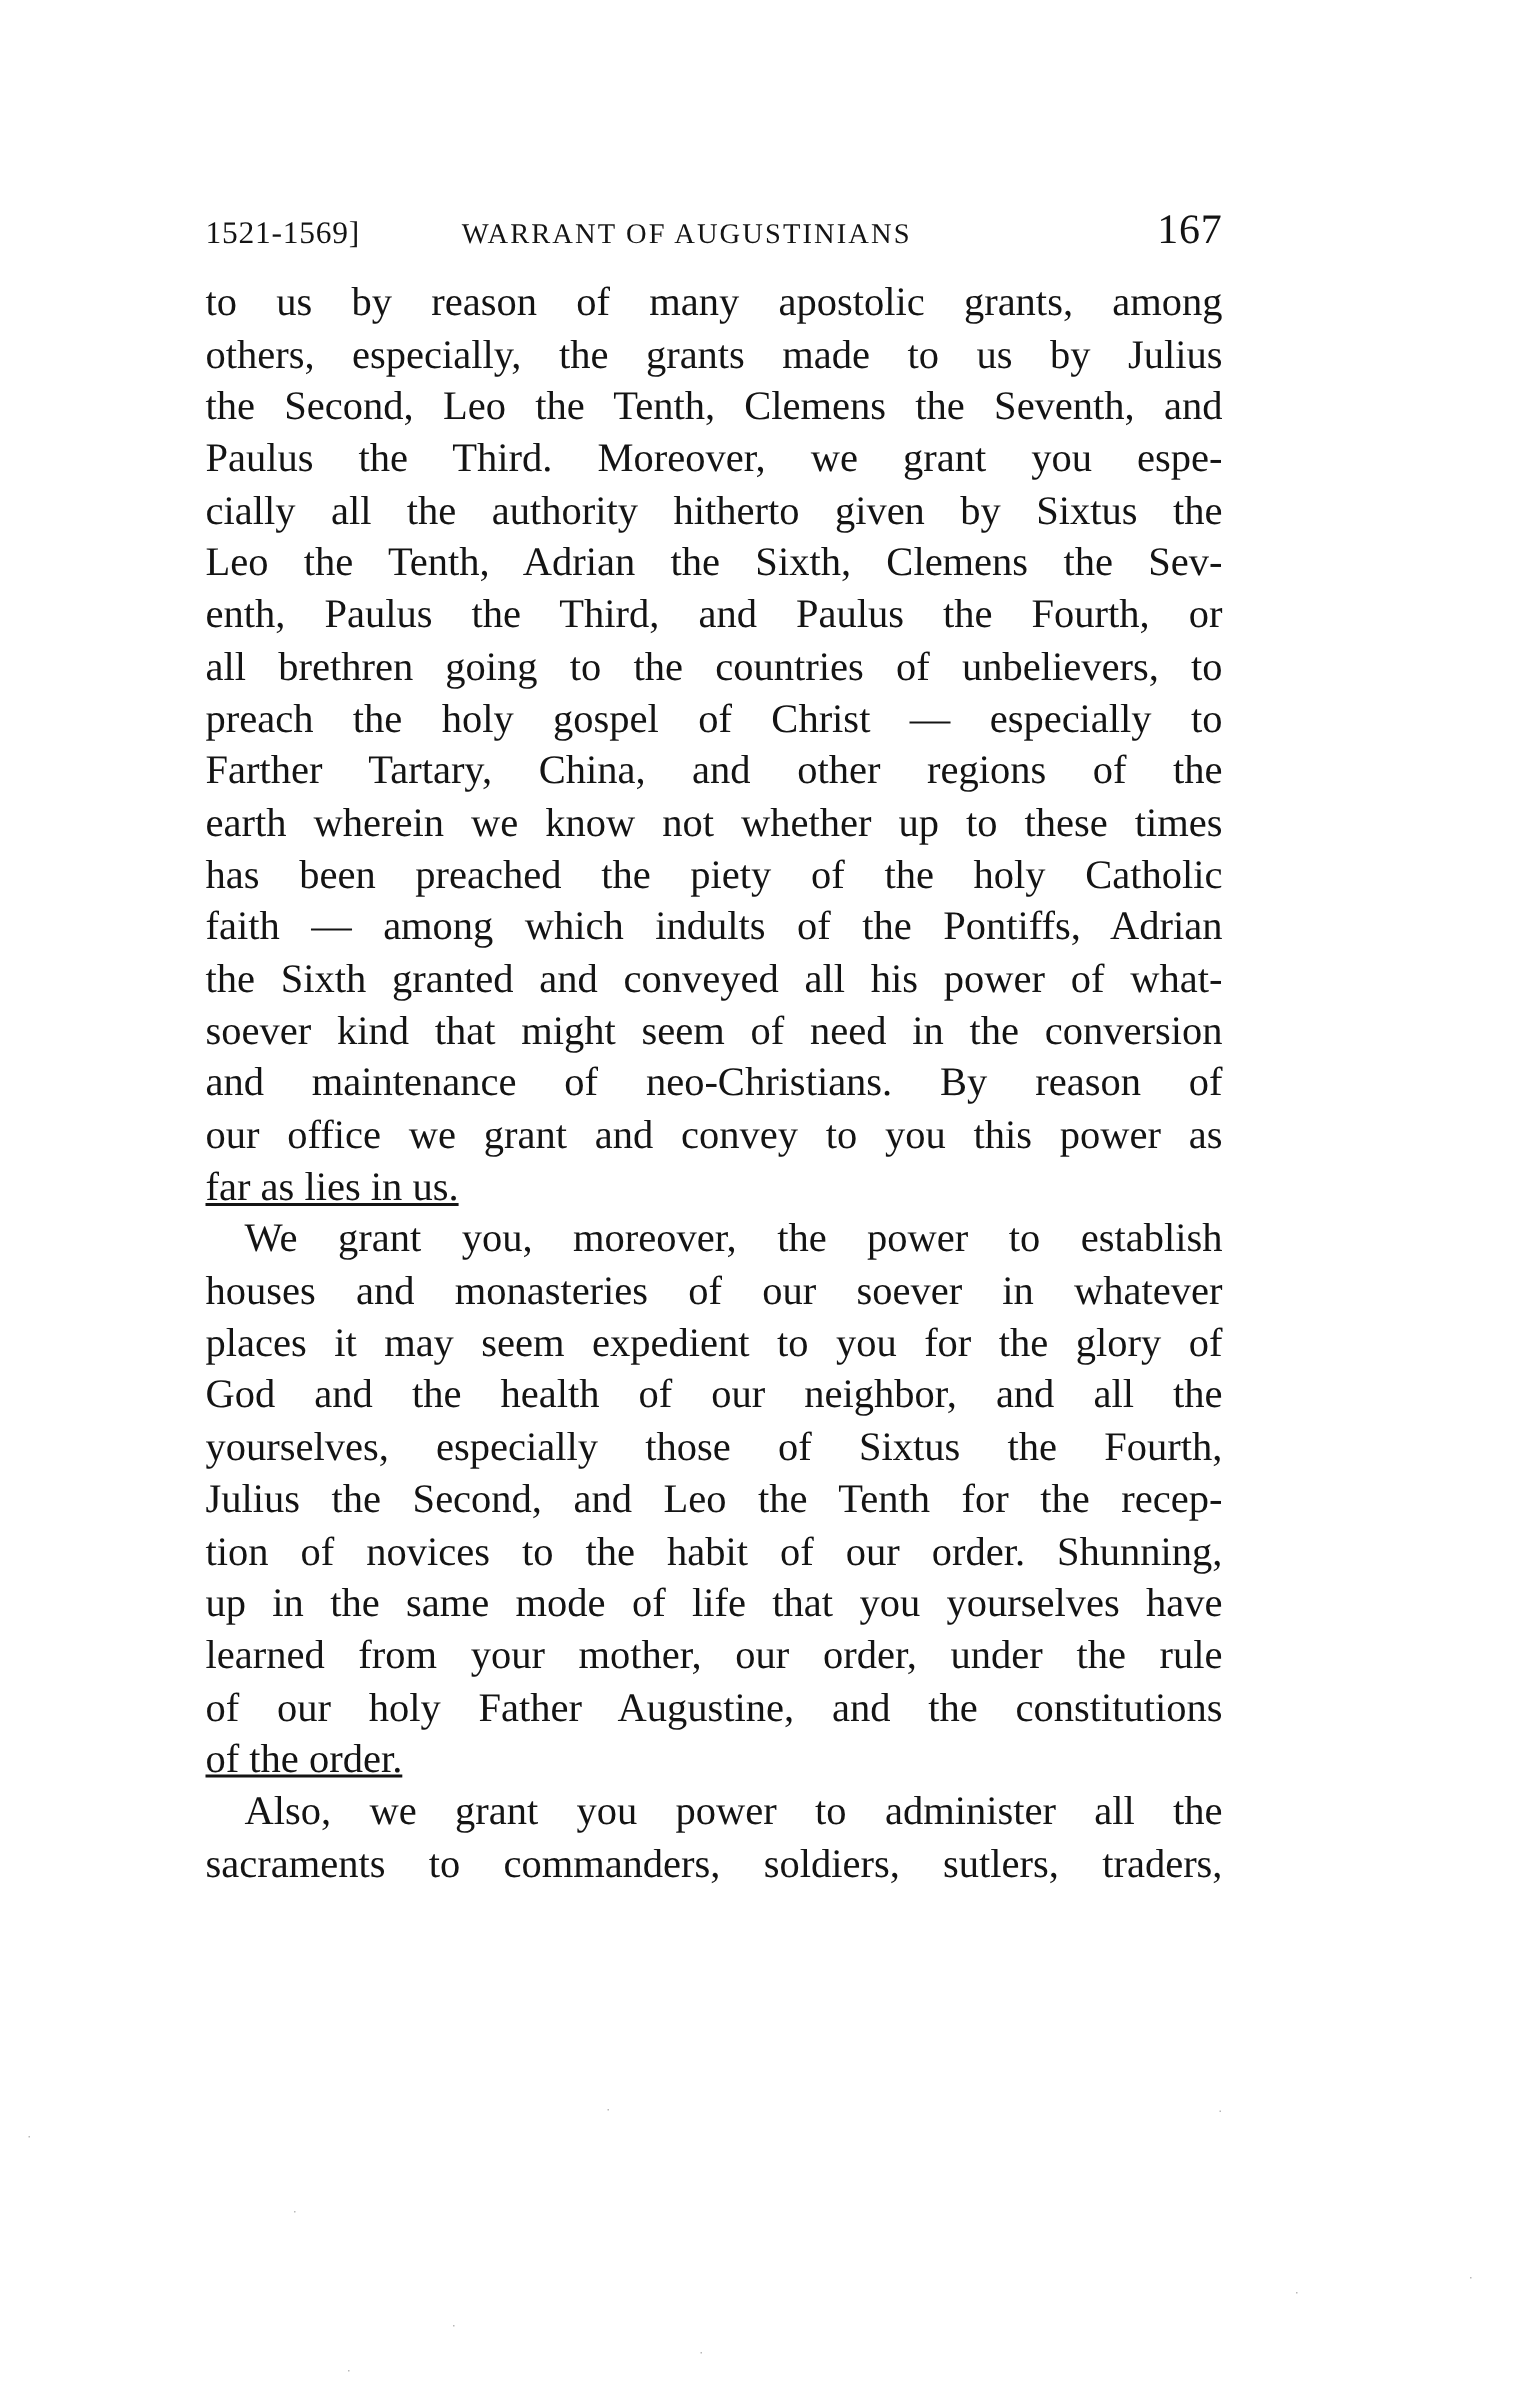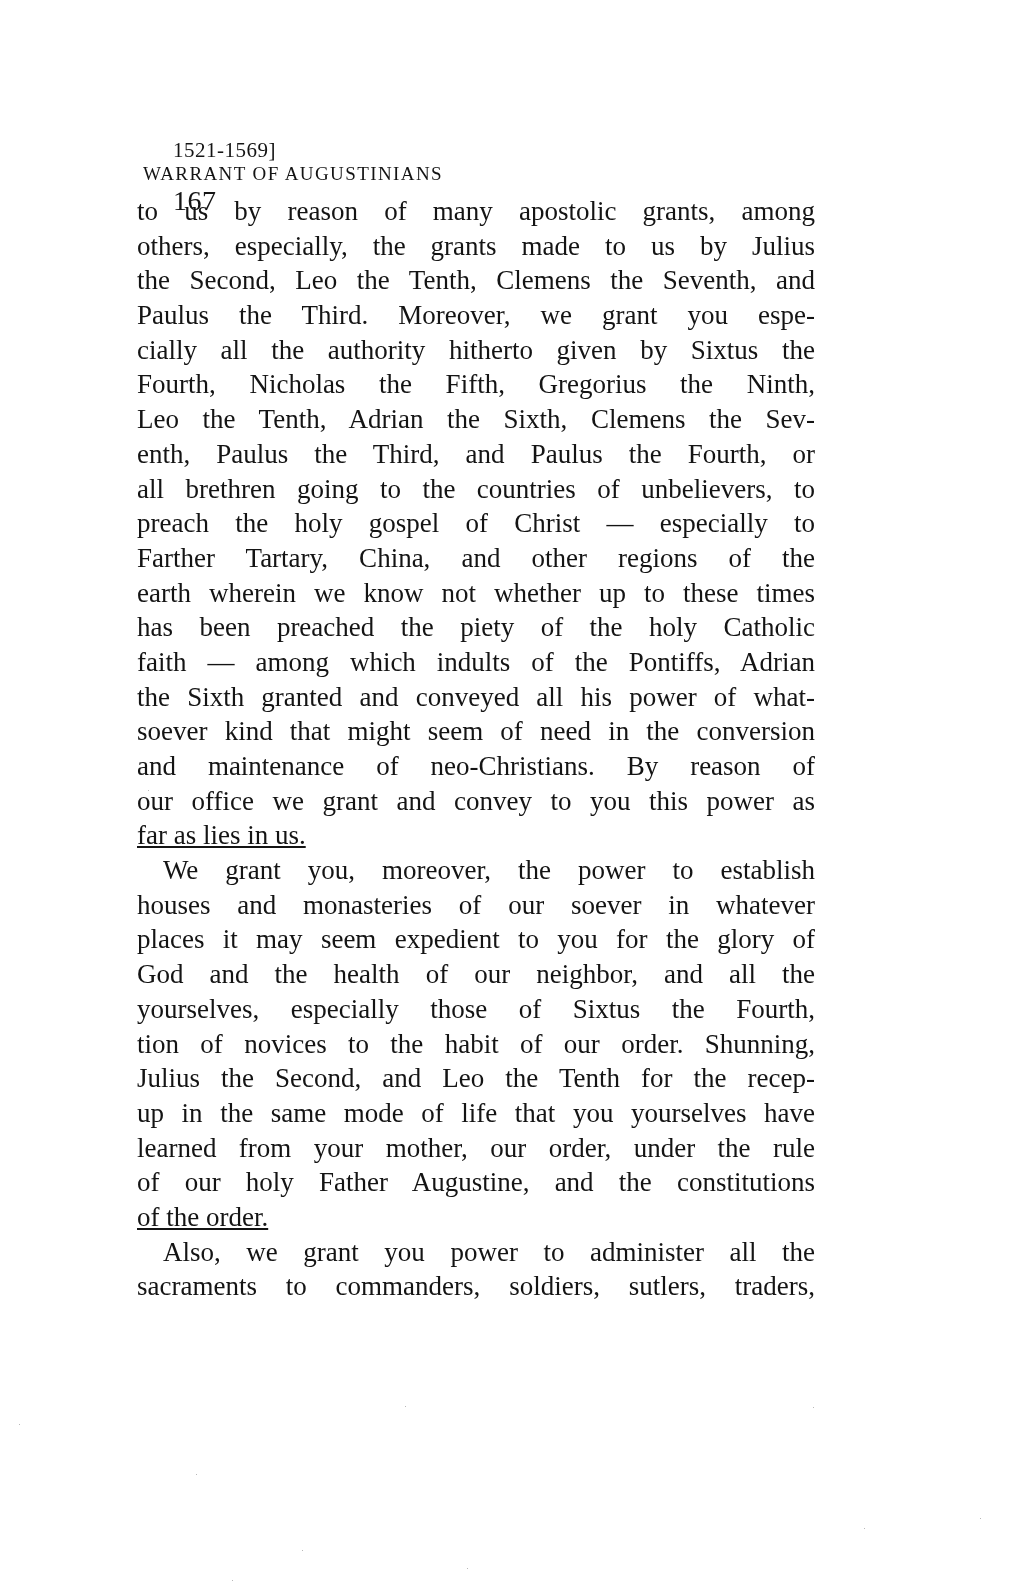--- a/index.html
+++ b/index.html
@@ -21,37 +21,36 @@
       top: 138px;
       width: 678px;
     }
     .running-head {
       display: flex;
       justify-content: space-between;
       align-items: baseline;
       height: 40px;
       font-size: 22px;
       letter-spacing: 0.5px;
-      flex-direction: column;
     }
     .running-head .date-range {
       font-size: 21px;
     }
     .running-head .title {
       font-size: 19px;
       letter-spacing: 1.4px;
       position: relative;
       left: -30px;
     }
     .running-head .page-number {
       font-size: 28px;
       margin-left: 36px;
     }
     .body-text {
-      margin-top: 16px;
+      margin-top: 6px;
     }
     .line {
       display: block;
       height: 34.7px;
       line-height: 34.7px;
       font-size: 27px;
       white-space: nowrap;
       text-align: justify;
       text-align-last: justify;
     }
@@ -80,21 +79,20 @@
   </div>
 
   <div class="body-text">
 
     <div class="paragraph">
       <span class="line">to us by reason of many apostolic grants, among</span>
       <span class="line">others, especially, the grants made to us by Julius</span>
       <span class="line">the Second, Leo the Tenth, Clemens the Seventh, and</span>
       <span class="line">Paulus the Third.  Moreover, we grant you espe-</span>
       <span class="line">cially all the authority hitherto given by Sixtus the</span>
-      <span class="line">Fourth, Nicholas the Fifth, Gregorius the Ninth,</span>
       <span class="line">Leo the Tenth, Adrian the Sixth, Clemens the Sev-</span>
       <span class="line">enth, Paulus the Third, and Paulus the Fourth, or</span>
       <span class="line">all brethren going to the countries of unbelievers, to</span>
       <span class="line">preach the holy gospel of Christ — especially to</span>
       <span class="line">Farther Tartary, China, and other regions of the</span>
       <span class="line">earth wherein we know not whether up to these times</span>
       <span class="line">has been preached the piety of the holy Catholic</span>
       <span class="line">faith — among which indults of the Pontiffs, Adrian</span>
       <span class="line">the Sixth granted and conveyed all his power of what-</span>
       <span class="line">soever kind that might seem of need in the conversion</span>
@@ -102,22 +100,22 @@
       <span class="line">our office we grant and convey to you this power as</span>
       <span class="line last">far as lies in us.</span>
     </div>
 
     <div class="paragraph">
       <span class="line indent">We grant you, moreover, the power to establish</span>
       <span class="line">houses and monasteries of our soever in whatever</span>
       <span class="line">places it may seem expedient to you for the glory of</span>
       <span class="line">God and the health of our neighbor, and all the</span>
       <span class="line">yourselves, especially those of Sixtus the Fourth,</span>
+      <span class="line">Julius the Second, and Leo the Tenth for the recep-</span>
       <span class="line">tion of novices to the habit of our order.  Shunning,</span>
-      <span class="line">Julius the Second, and Leo the Tenth for the recep-</span>
       <span class="line">up in the same mode of life that you yourselves have</span>
       <span class="line">learned from your mother, our order, under the rule</span>
       <span class="line">of our holy Father Augustine, and the constitutions</span>
       <span class="line last">of the order.</span>
     </div>
 
     <div class="paragraph">
       <span class="line indent">Also, we grant you power to administer all the</span>
       <span class="line">sacraments to commanders, soldiers, sutlers, traders,</span>
     </div>

